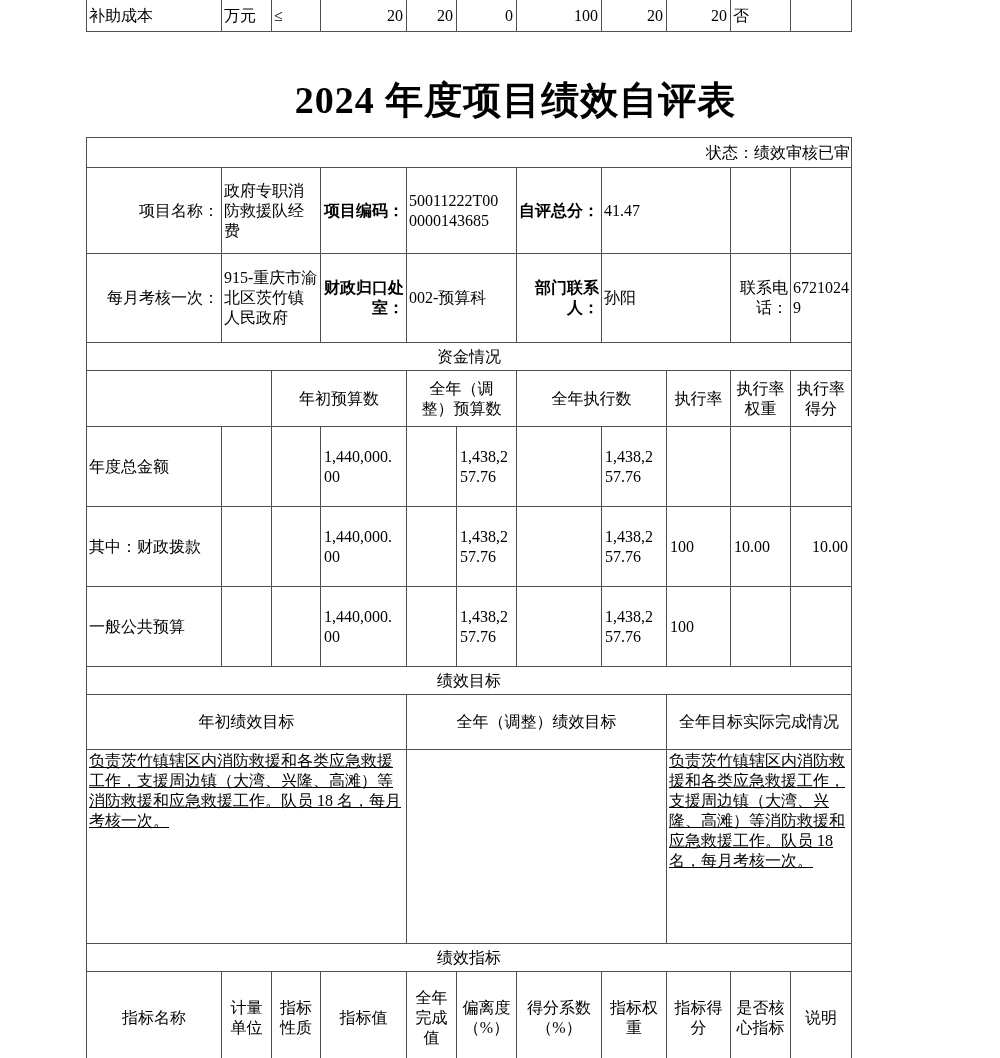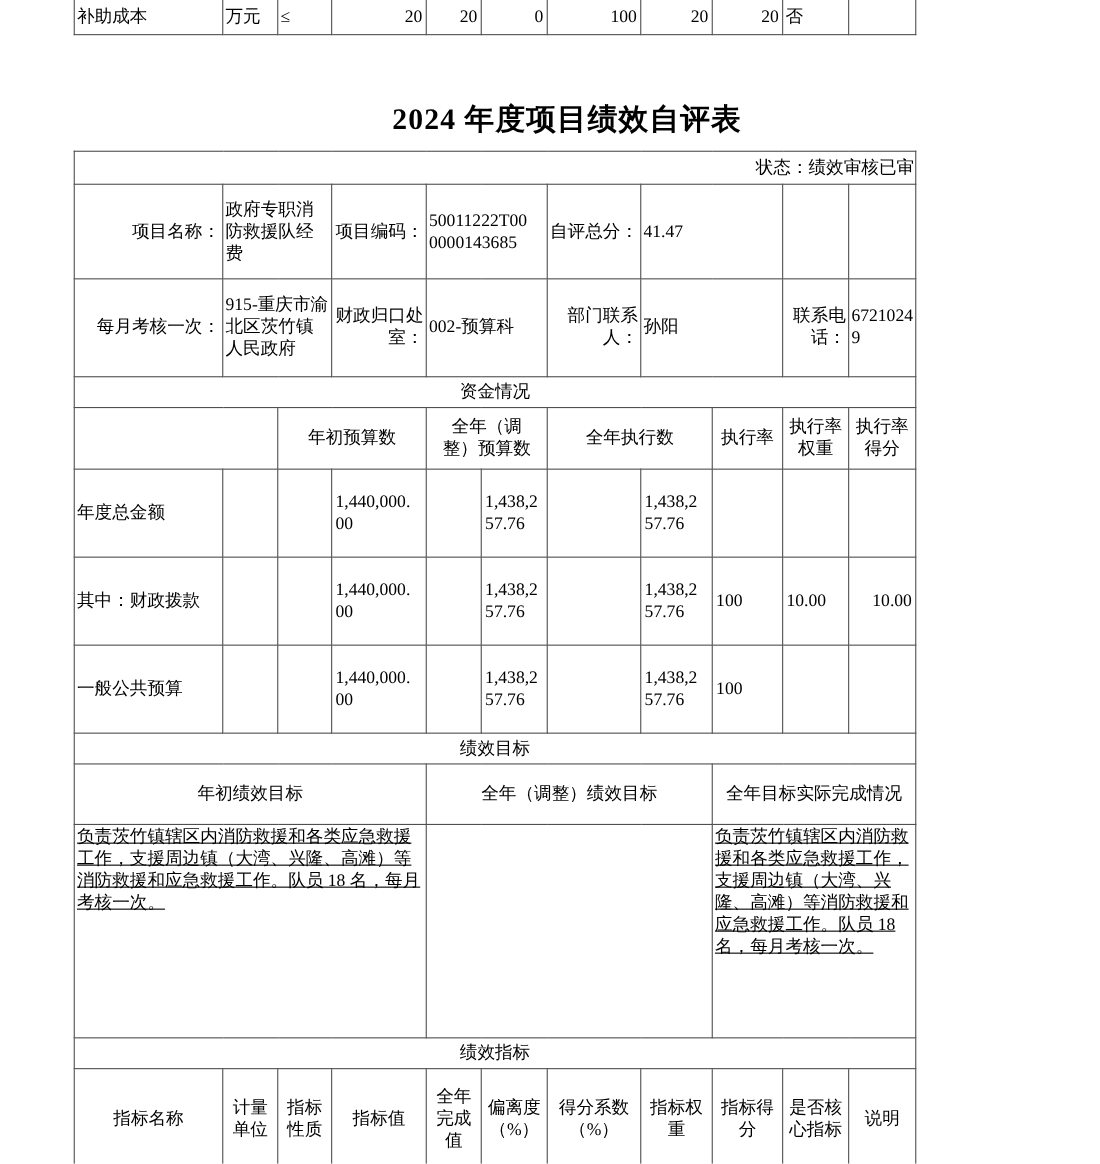--- a/index.html
+++ b/index.html
@@ -1,31 +1,31 @@
 <!DOCTYPE html>
 <html><head>
 <meta charset="utf-8">
 <style>
   html,body{margin:0;padding:0;background:#ffffff;}
   body{font-family:"Liberation Serif","DejaVu Serif",serif;color:#000;}
   .page{width:1000px;height:1058px;background:#fff;overflow:hidden;position:relative;}
-  table.tbl{border-collapse:collapse;table-layout:fixed;width:765px;margin-left:67px;padding-left:16px;}
+  table.tbl{border-collapse:collapse;table-layout:fixed;width:765px;margin-left:86px;padding-left:16px;}
   .tbl td{border:1px solid #4f4f4f;font-size:16px;line-height:1.25;padding:1px 2px;vertical-align:middle;overflow:hidden;word-break:break-all;}
   
   .top-tbl td{border-top:none;height:29px;}
   .top-tbl .num{text-align:right;padding-right:3px;}
   
   .title-wrap{width:765px;margin-left:133px;height:105px;display:flex;align-items:flex-end;justify-content:center;box-sizing:border-box;padding-bottom:11px;}
-  .title-wrap h1{margin:0;font-size:27px;font-weight:bold;letter-spacing:1px;white-space:nowrap;}
+  .title-wrap h1{margin:0;font-size:38px;font-weight:bold;letter-spacing:1px;white-space:nowrap;}
   
   .r-status td{height:27px;text-align:right;padding-right:1px;}
   .r-info1 td{height:83px;}
   .r-info2 td{height:86px;}
   .lbl{text-align:right;padding-right:7px;padding-left:14px;}
-  .lbl-n{text-align:right;padding-right:7px;padding-left:26px;}
+  .lbl-n{text-align:right;padding-right:7px;padding-left:26px;font-weight:bold;}
   .val{text-align:left;padding-left:3px;padding-right:4px;}
   .r-sec td{height:25px;text-align:center;}
   .r-fhdr td{height:55px;text-align:center;padding:0 10px;}
   .r-fund td{height:77px;}
   .r-fund .rowlbl{text-align:left;padding-left:2px;}
   .r-fund .amt{text-align:left;padding-left:3px;padding-right:8px;}
   .r-fund .rate{text-align:left;padding-left:3px;}
   .r-fund .score-r{text-align:right;padding-right:3px;}
   .r-ghdr td{height:54px;text-align:center;padding:0 8px;}
   .r-gtext td{height:191px;vertical-align:top;text-align:left;text-decoration:underline;}

